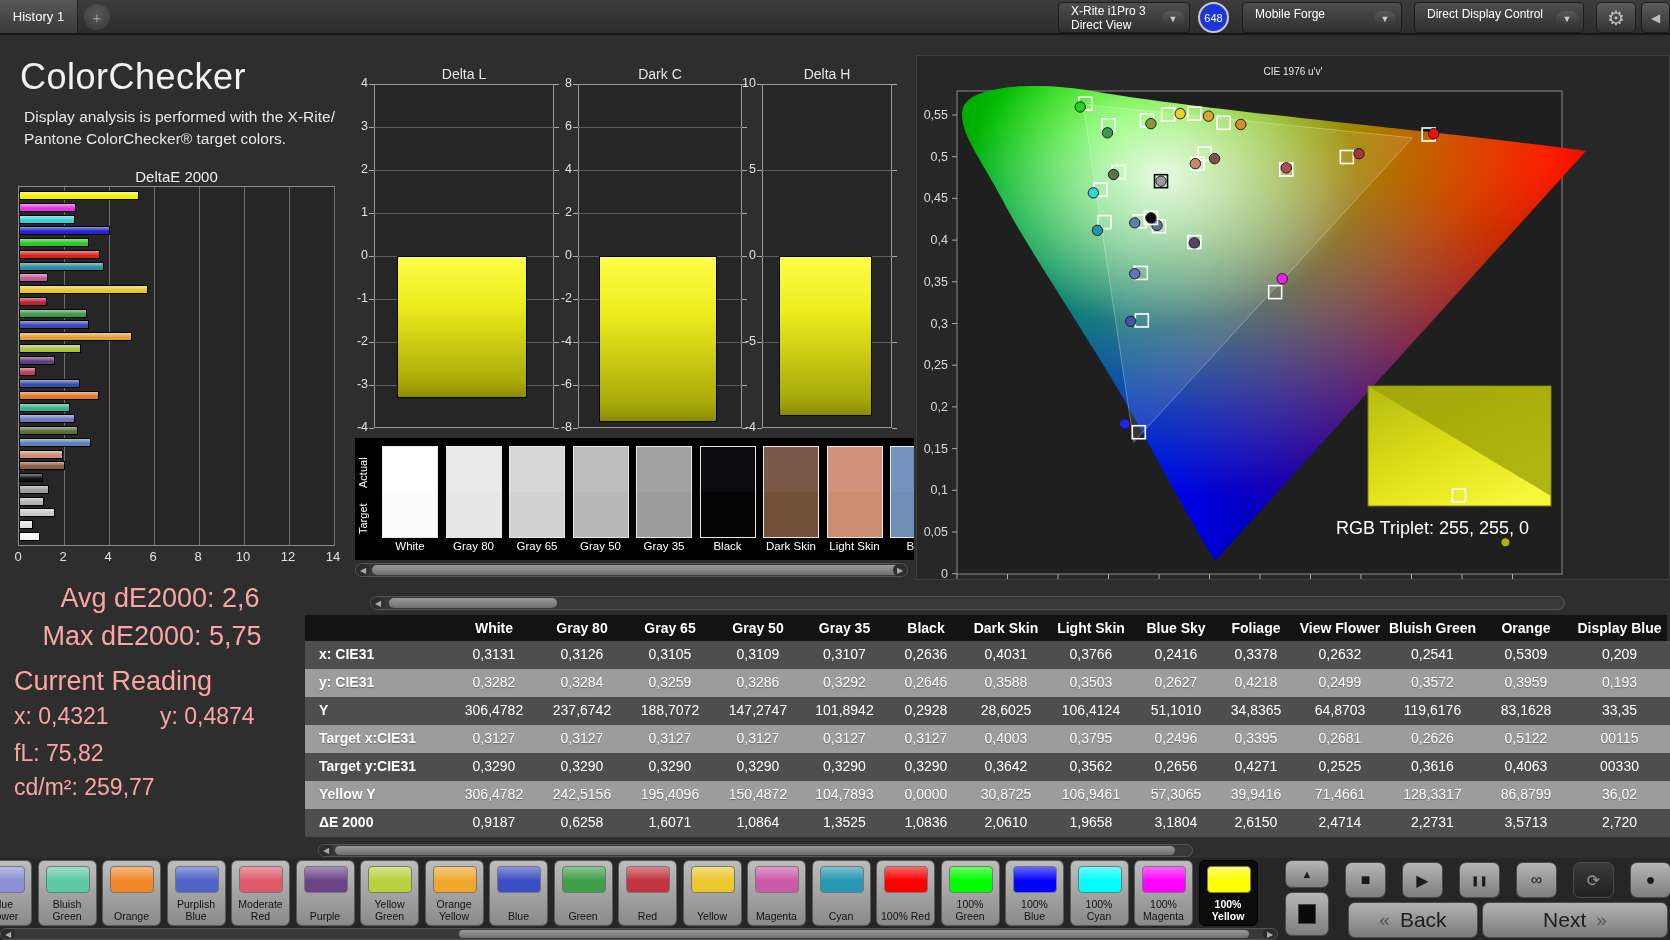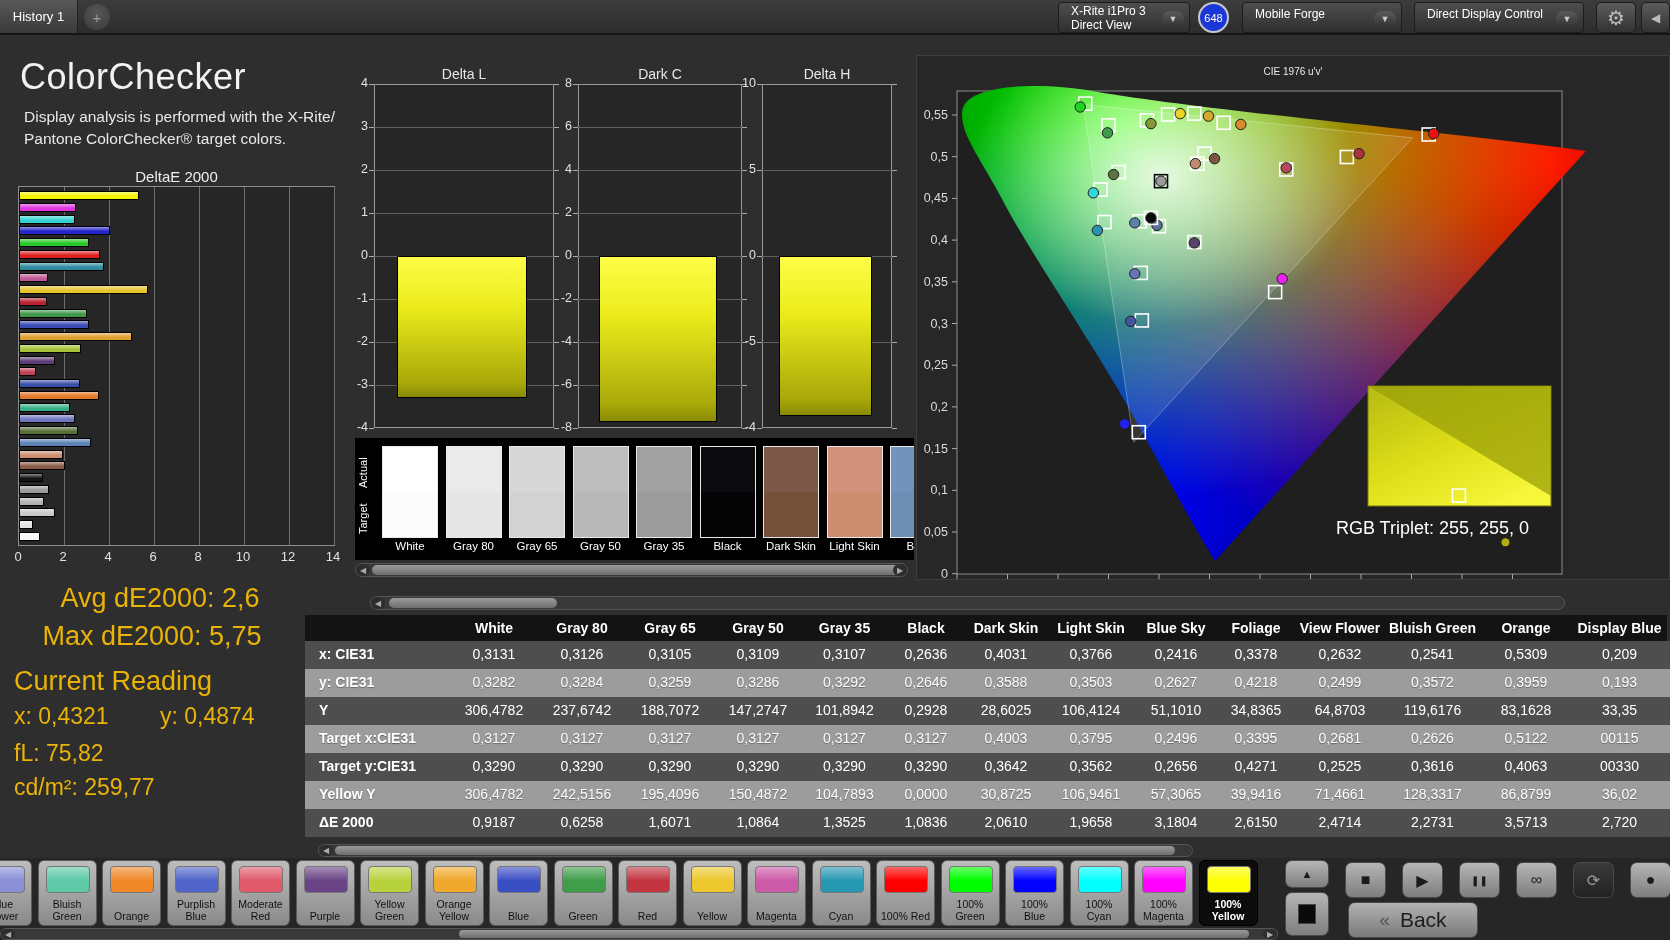--- a/index.html
+++ b/index.html
@@ -60,21 +60,21 @@
     display:flex; align-items:center; justify-content:center; background:#2d2d2d; border-radius:7px; }
 
   
   #cie { position:absolute; left:916px; top:55px; width:754px; height:525px; background:#272727; border:1px solid #3e3e3e; }
   #cie-title { position:absolute; left:0; top:10px; width:100%; text-align:center; color:#e8e8e8; font-size:10px; }
   #cie-svg { position:absolute; left:0; top:0; }
   .cie-lab { font-size:12.5px; fill:#dcdcdc; }
   #rgb-triplet { position:absolute; right:140px; top:462px; color:#fff; font-size:18px; }
 
   
-  .bigread { position:absolute; color:#eab308; }
+  .bigread { position:absolute; color:#fca5a5; }
 
   
   #meas-table { position:absolute; left:305px; top:615px; width:1365px; overflow:hidden; }
   .trow { display:flex; width:1400px; }
   .tcell { flex:none; font-size:14px; color:#fff; text-align:center; padding-top:5px; height:28px; }
   .tlabel { text-align:left; padding-left:14px; font-weight:bold; }
   .thead { height:26px; background:#131313; font-weight:bold; }
   .rowdark { background:#4e4e4e; }
   .rowlight { background:#9c9c9c; text-shadow:0 1px 1px rgba(0,0,0,.35); }
 
@@ -754,19 +754,23 @@
       </div>
       <div class="tbtn" style="left: 1630px; top: 4px; width: 41px; height: 36px; font-size: 16px;">
         <span>●</span>
       </div>
     </div>
 
   <div class="navbtn" style="left:1348px; width:130px;">
     <span class="navchev">«</span>
     <span>Back</span>
   </div>
+  <div class="navbtn" style="left:1482px; width:186px;">
+    <span>Next</span>
+    <span class="navchev">»</span>
+  </div>
 
   <div class="hscroll" style="left:0; top:70px; width:1278px; height:12px;">
     <div class="harrow" style="left:0;">◀</div>
     <div class="hthumb" style="left:458px; width:790px;"></div>
     <div class="harrow" style="right:0;">▶</div>
   </div>
 </div>
 
 </body></html>

